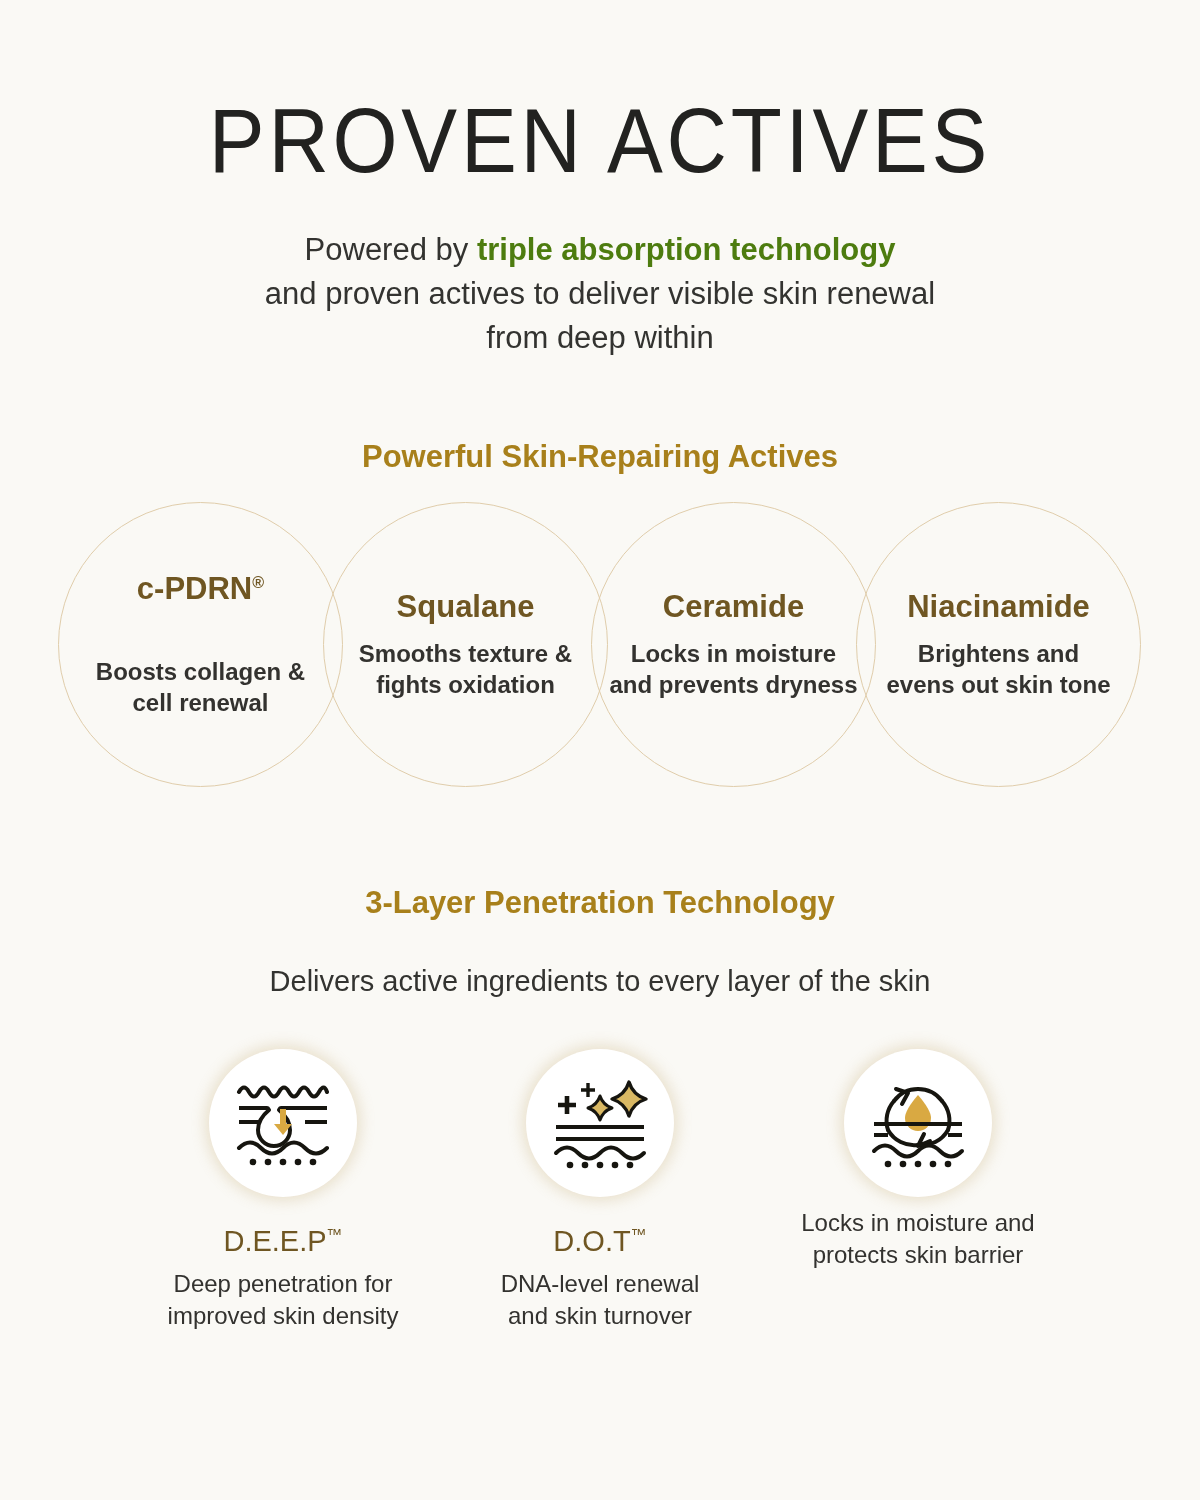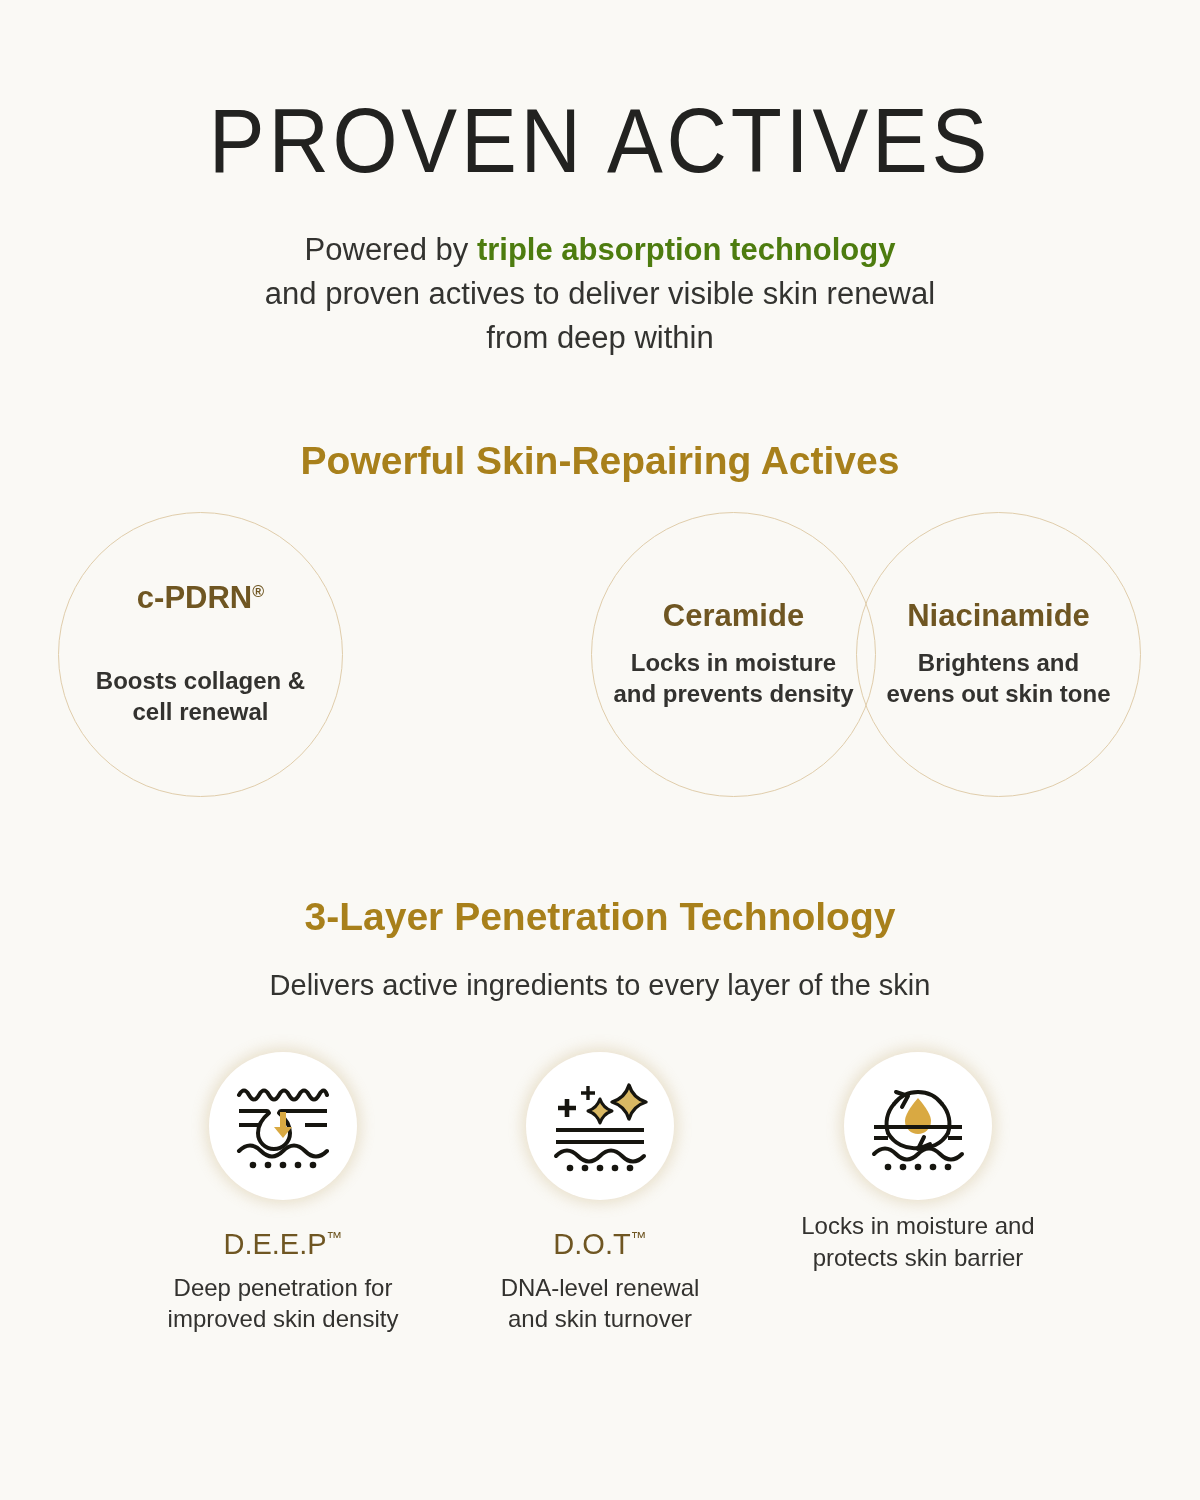--- a/index.html
+++ b/index.html
@@ -38,21 +38,21 @@
     color: #333330;
     line-height: 1.42;
     margin: 0;
     padding-top: 42px;
   }
   .intro .strong { font-weight: 700; color: #4d7c0f; }
 
   
   .sec-head {
     text-align: center;
-    font-size: 39px;
+    font-size: 31px;
     font-weight: 700;
     color: #a8801b;
     margin: 0;
     line-height: 1.2;
   }
   .sec-head.h-actives { padding-top: 78px; }
 
   
   .circles-row {
     position: relative;
@@ -96,21 +96,21 @@
     white-space: nowrap;
   }
 
   
   .h-layers { padding-top: 82px; }
   .layers-sub {
     text-align: center;
     font-size: 29px;
     font-weight: 400;
     color: #333330;
-    margin: 0;
+    margin: 16px;
     padding-top: 26px;
     line-height: 1.3;
   }
 
   
   .tech-row {
     position: relative;
     width: 1033px;
     height: 330px;
     margin-top: 48px;
@@ -172,26 +172,33 @@
 <div class="circles-row">
 
   <div class="ing-circle c0">
     <div class="ing-name"><span>c-PDRN</span><sup>®</sup></div>
     <div class="ing-desc">
       <span>Boosts collagen &amp;</span><br>
       <span>cell renewal</span>
     </div>
   </div>
 
+  <div class="ing-circle c1">
+    <div class="ing-name"><span>Squalane</span><sup></sup></div>
+    <div class="ing-desc">
+      <span>Smooths texture &amp;</span><br>
+      <span>fights oxidation</span>
+    </div>
+  </div>
 
   <div class="ing-circle c2">
     <div class="ing-name"><span>Ceramide</span><sup></sup></div>
     <div class="ing-desc">
       <span>Locks in moisture</span><br>
-      <span>and prevents density</span>
+      <span>and prevents dryness</span>
     </div>
   </div>
 
   <div class="ing-circle c3">
     <div class="ing-name"><span>Niacinamide</span><sup></sup></div>
     <div class="ing-desc">
       <span>Brightens and</span><br>
       <span>evens out skin tone</span>
     </div>
   </div>

